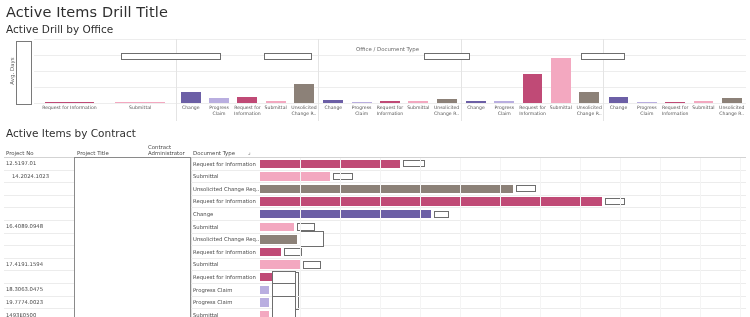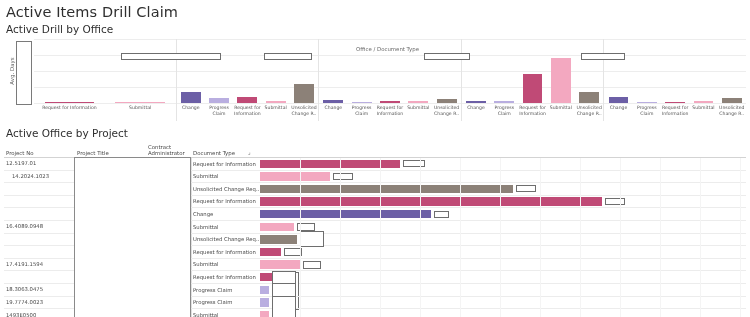--- a/index.html
+++ b/index.html
@@ -122,21 +122,21 @@
   .vgrid{position:absolute;left:256px;right:2px;top:0;bottom:0;pointer-events:none;}
   .vgrid i{position:absolute;top:0;bottom:0;width:1px;background:#f4f4f4;}
   
   .big-redact{
     position:absolute;border:1.4px solid #8a8a8a;background:#fff;box-sizing:border-box;
   }
 </style>
 </head>
 <body>
 
-<div class="page-title">Active Items Drill Claim</div>
+<div class="page-title">Active Items Drill Title</div>
 
 <div class="section-title">Active Drill by Office</div>
 
 <div class="office-chart">
   <div class="oc-ylabel">
     <span>Avg. Days</span>
   </div>
   <div class="oc-redact-y"></div>
 
   <div class="oc-plot">
@@ -264,21 +264,21 @@
 
   <div class="oc-officelabel" style="left:352px;top:7px;">Office  /  Document Type</div>
 
   <div class="oc-topredact" style="left:117px;top:14px;width:100px;height:7px;"></div>
   <div class="oc-topredact" style="left:260px;top:14px;width:48px;height:7px;"></div>
   <div class="oc-topredact" style="left:420px;top:14px;width:46px;height:7px;"></div>
   <div class="oc-topredact" style="left:577px;top:14px;width:44px;height:7px;"></div>
 </div>
 
 <div class="proj-section">
-  <div class="section-title">Active Office by Project</div>
+  <div class="section-title">Active Items by Contract</div>
 
   <div class="tbl">
     <div class="thead">
       <div class="th" style="left:2px;">Project No</div>
       <div class="th" style="left:73px;">Project Title</div>
       <div class="th two" style="left:144px;bottom:7px;">Contract</div>
       <div class="th two" style="left:144px;">Administrator</div>
       <div class="th" style="left:189px;">Document Type</div>
       <div class="sort-icon" style="left:244px;">⌟</div>
     </div>

